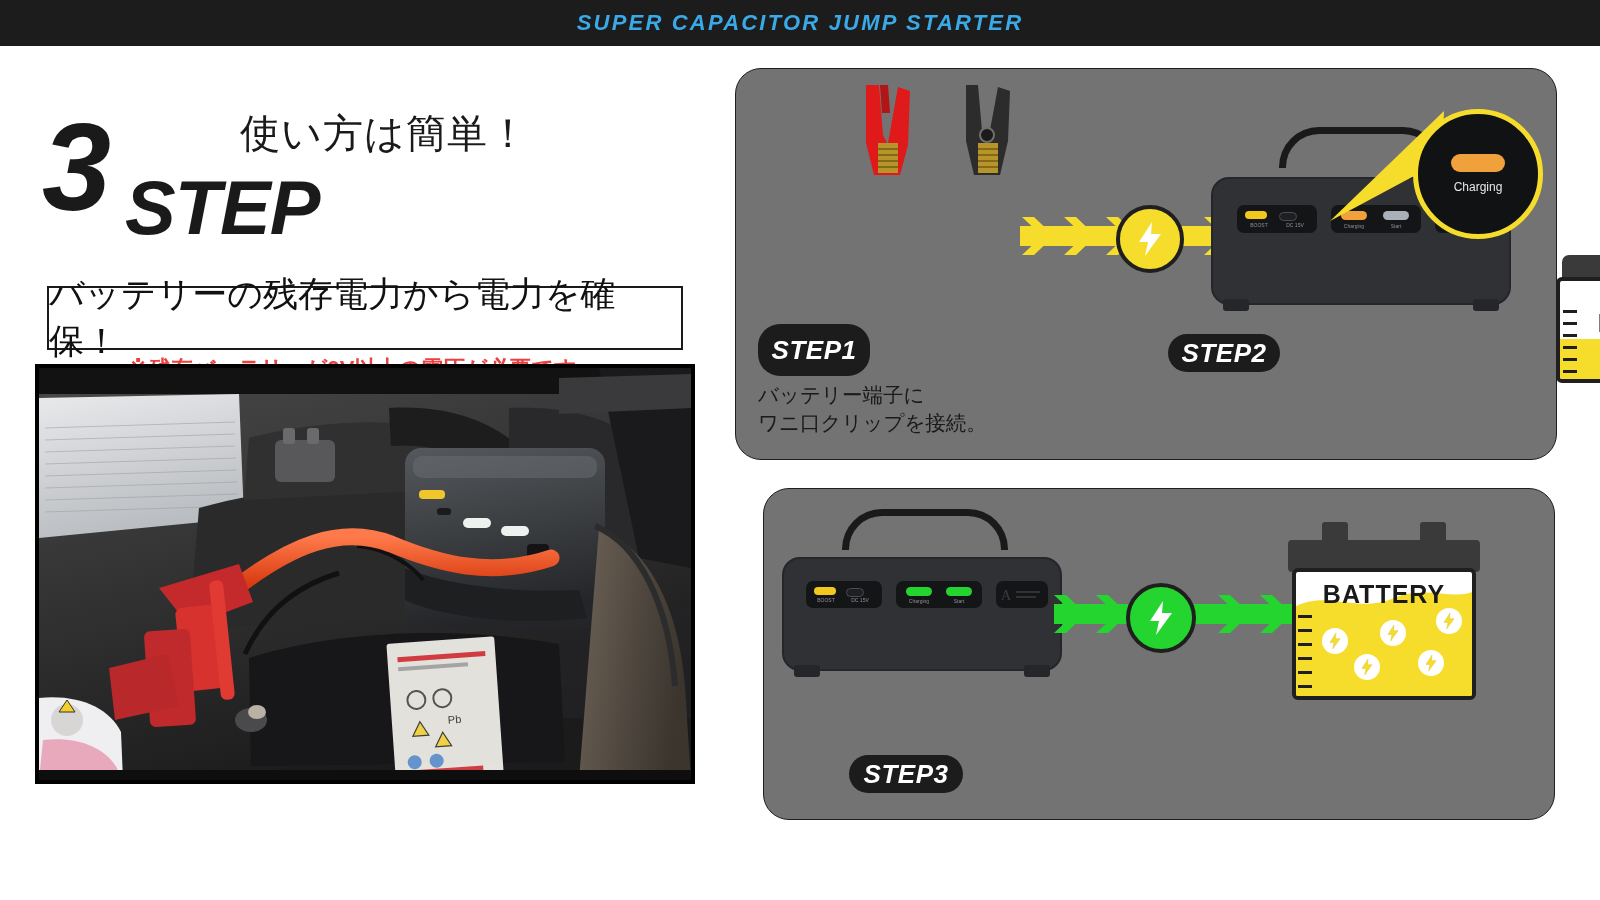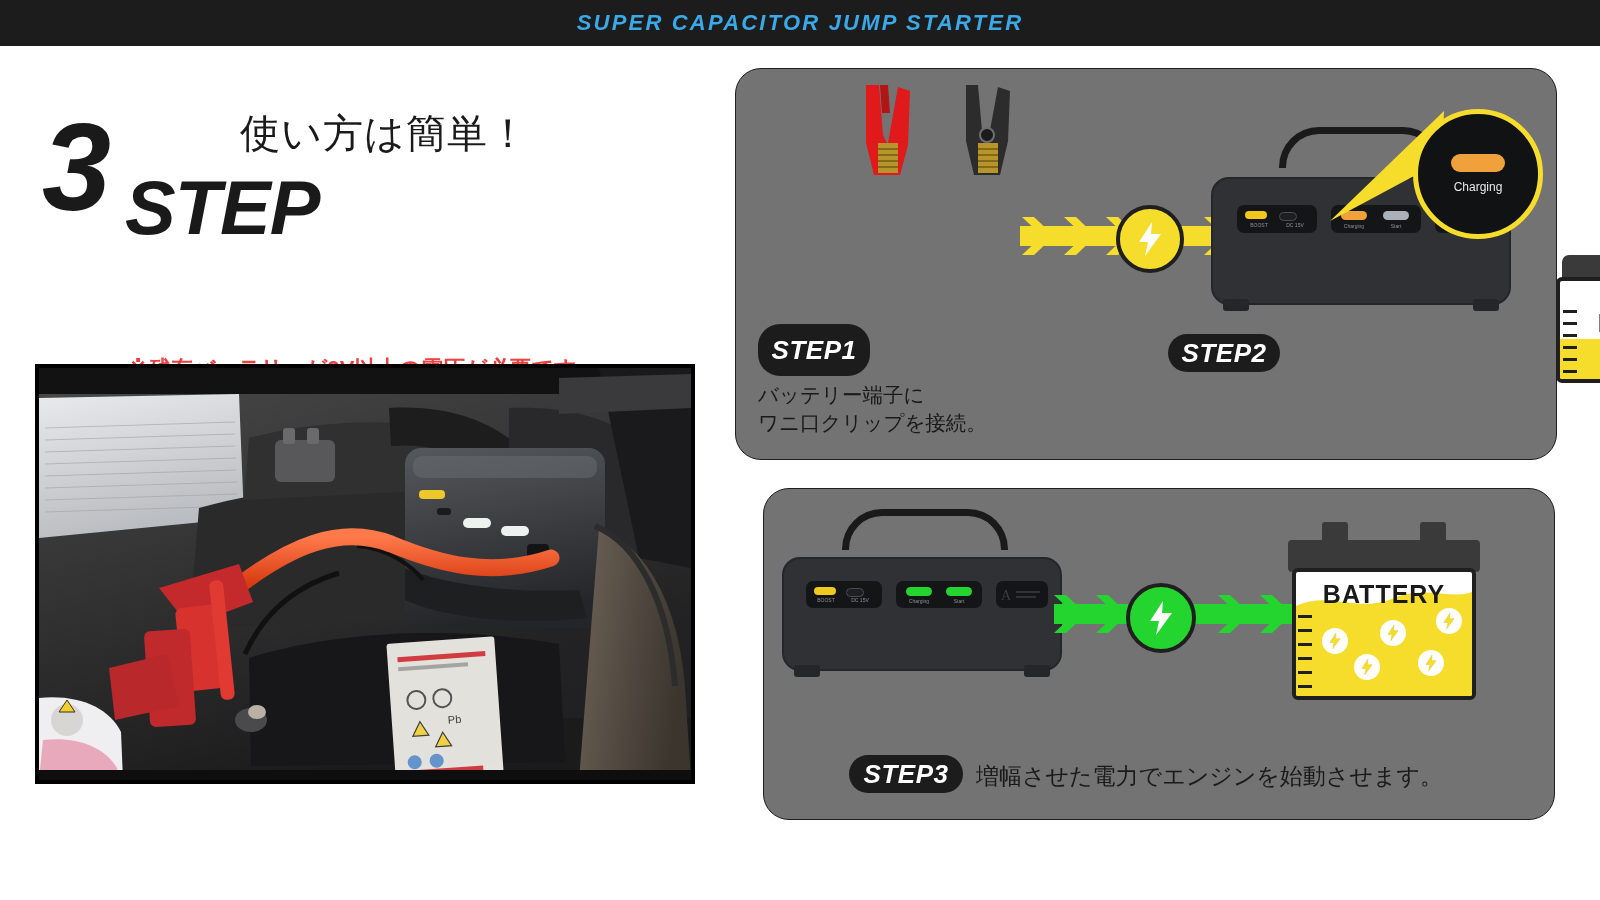--- a/index.html
+++ b/index.html
@@ -106,20 +106,23 @@
 <div class="header">
   <div class="header-title">SUPER CAPACITOR JUMP STARTER</div>
 </div>
 
 <div class="left">
 
   <div class="head-sub">使い方は簡単！</div>
   <div class="big3">3</div>
   <div class="step-word">STEP</div>
 
+  <div class="boxline">
+    <span>バッテリーの残存電力から電力を確保！</span>
+  </div>
 
   <div class="redline">※残存バッテリーが9V以上の電圧が必要です。</div>
 
   <div class="photo-frame">
     <div class="photo">
       <svg width="100%" height="100%" viewBox="0 0 652 412" preserveAspectRatio="none">
         <defs>
           <linearGradient id="bayg" x1="0" y1="0" x2="0.4" y2="1">
             <stop offset="0" stop-color="#4a4a4a"></stop>
               <stop offset="1" stop-color="#1b1b1b"></stop>
@@ -420,14 +423,13 @@
         <i style="bottom:42px"></i>
           <i style="bottom:56px"></i>
           <i style="bottom:70px"></i>
       </div>
     </div>
   </div>
 
   <div class="step-badge" style="left:85px;top:266px;width:114px;height:38px;font-size:26px;">
     <span>STEP3</span>
   </div>
-  <div class="cap" style="left:212px;top:272px;width:560px;font-size:23px;">増幅させた電力でエンジンを始動させます。</div>
 </div>
 
 </body></html>

